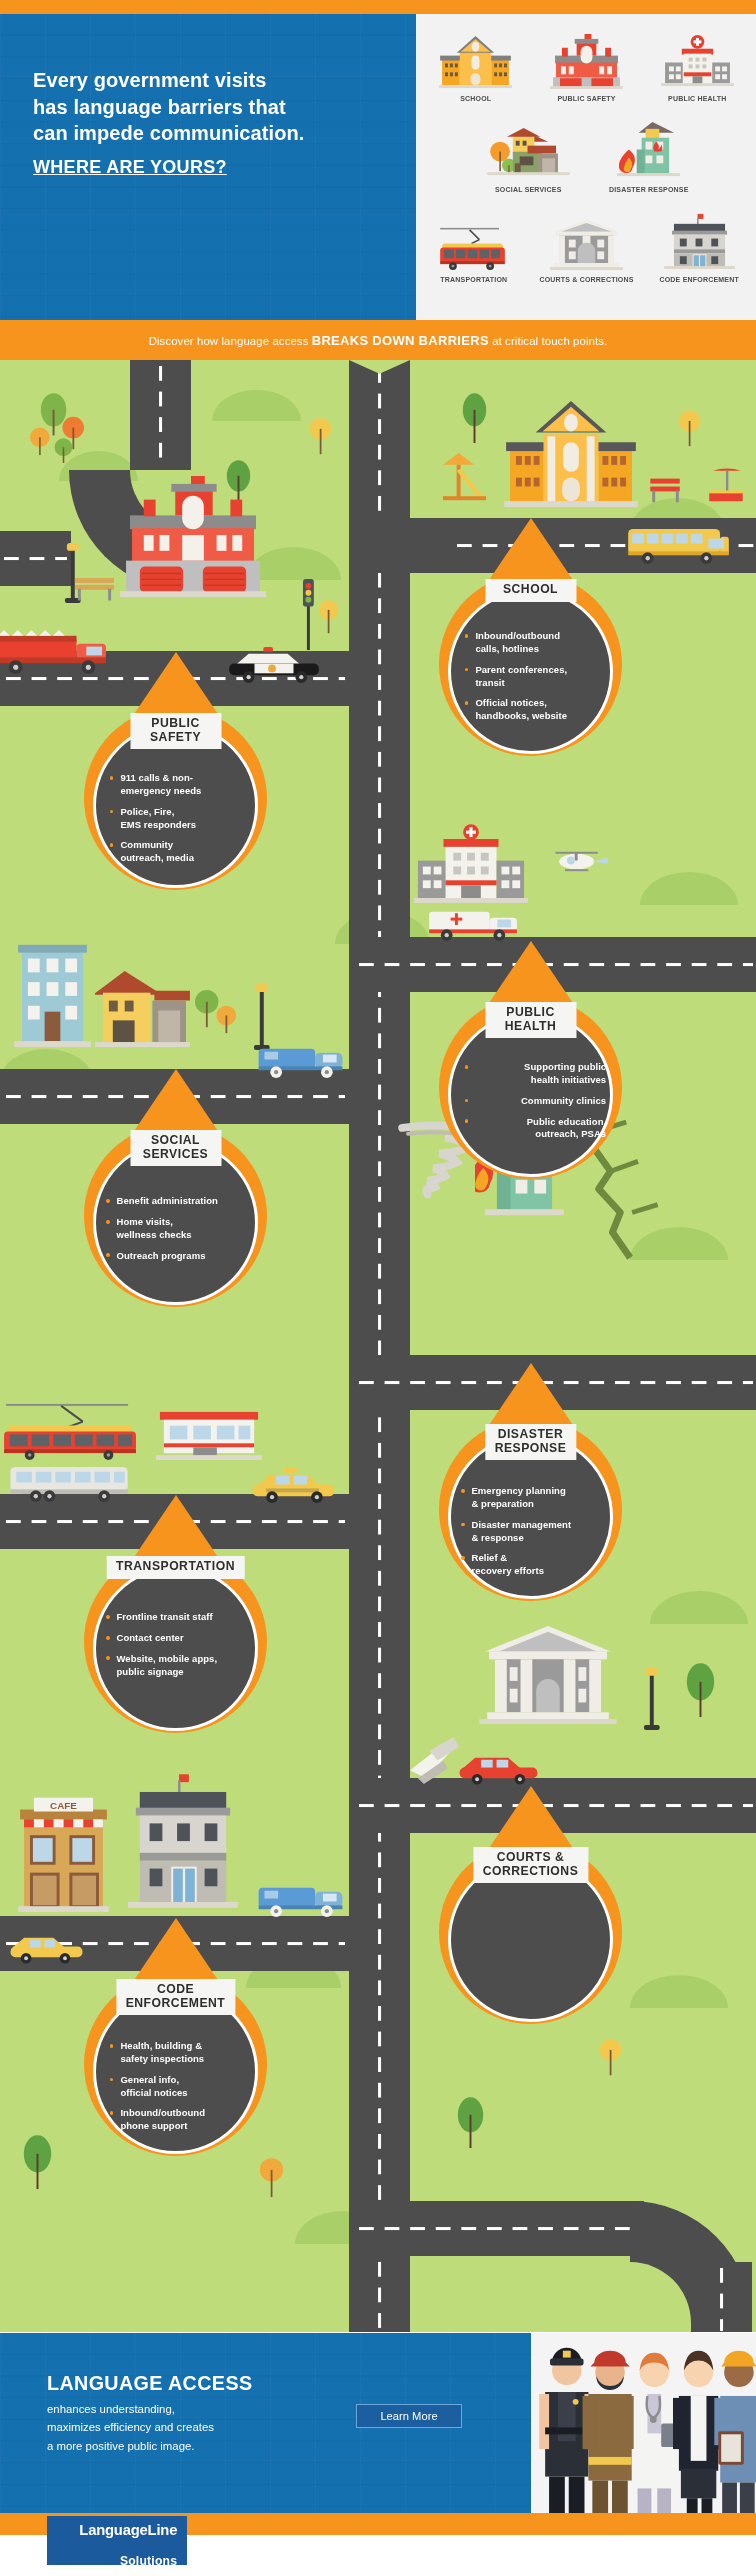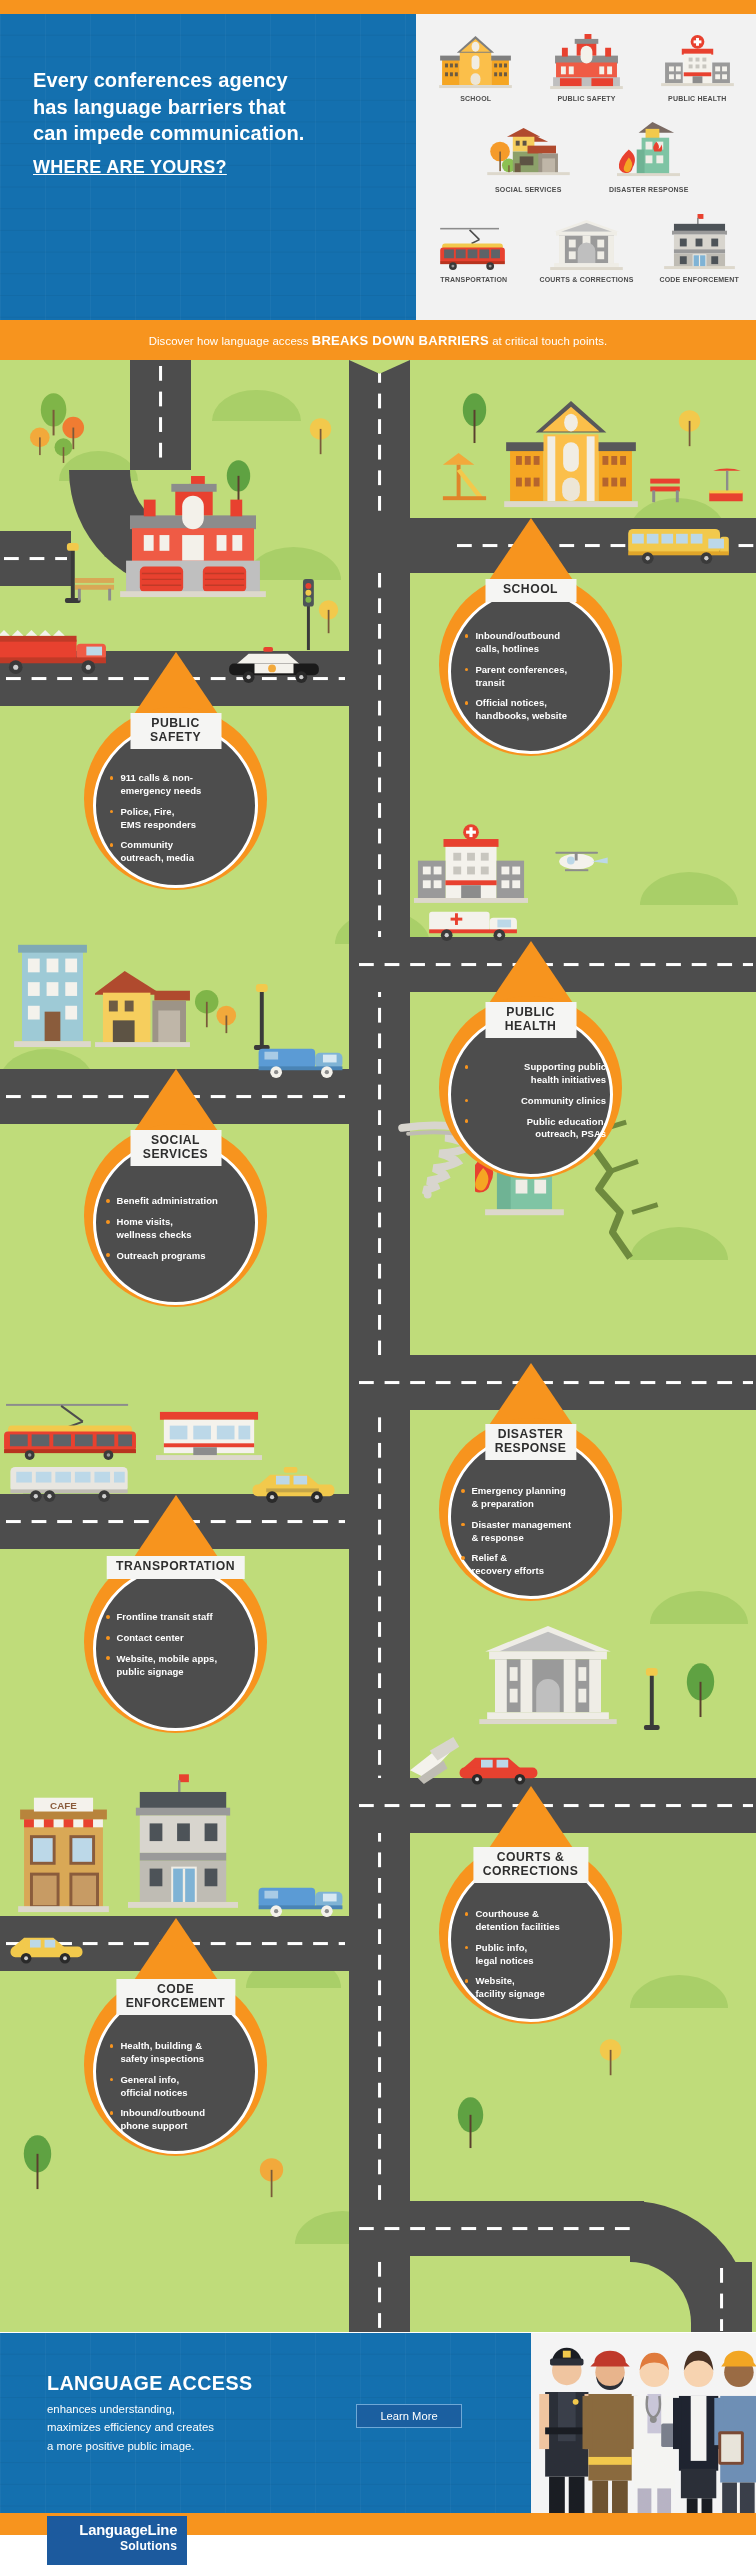--- a/index.html
+++ b/index.html
@@ -118,34 +118,34 @@
     background:#1B5FA0; border:1.4px solid #6FA8D6; color:#ffffff;
     display:flex; align-items:center; justify-content:center;
     font-size:11.2px; cursor:pointer;
   }
   .footer-orange { position:absolute; left:0; top:180px; width:756px; height:21.7px; background:#F7941E; }
   .logo {
     position:absolute; left:47px; top:183px; width:140px; height:49px; background:#1C5A9E;
     color:#ffffff; text-align:right; padding:5.9px 9.8px 0 0;
   }
   .logo-l1 { font-size:14.8px; font-weight:bold; letter-spacing:-0.2px; }
-  .logo-l2 { font-size:12.2px; font-weight:bold; letter-spacing:0.2px; margin-top:1px; }
+  .logo-l2 { font-size:12.2px; font-weight:bold; letter-spacing:0.2px; margin-top:16px; }
 </style>
 </head>
 <body>
 
 <div class="infographic">
 
   <div class="top-rule"></div>
 
   <div class="header">
 
     <div class="header-blue">
       <div class="header-blue-inner">
-        <span class="hl hl1">Every conferences agency</span>
+        <span class="hl hl1">Every government visits</span>
         <span class="hl hl1">has language barriers that</span>
         <span class="hl hl1">can impede communication.</span>
         <span class="hl hl2">WHERE ARE YOURS?</span>
       </div>
     </div>
 
     <div class="header-right">
 
       <div class="icon-row r1">
         <div class="icon-cell">
@@ -1035,28 +1035,20 @@
 public signage</div>
       </div>
     </div>
 
     <div class="pin" style="left:439px; top:1481px; height:197px;">
       <div class="pin-tip"></div>
       <div class="pin-shape"></div>
       <div class="pin-disc"></div>
       <div class="pin-title" style="min-width:106px;">COURTS &amp;
 CORRECTIONS</div>
-      <div class="pin-list" style="top:67px;">
-        <div class="pin-item">Courthouse &amp;
-detention facilities</div>
-        <div class="pin-item">Public info,
-legal notices</div>
-        <div class="pin-item">Website,
-facility signage</div>
-      </div>
     </div>
 
     <div class="pin" style="left:84px; top:1613px; height:197px;">
       <div class="pin-tip"></div>
       <div class="pin-shape"></div>
       <div class="pin-disc"></div>
       <div class="pin-title" style="min-width:106px;">CODE
 ENFORCEMENT</div>
       <div class="pin-list" style="top:67px;">
         <div class="pin-item">Health, building &amp;

